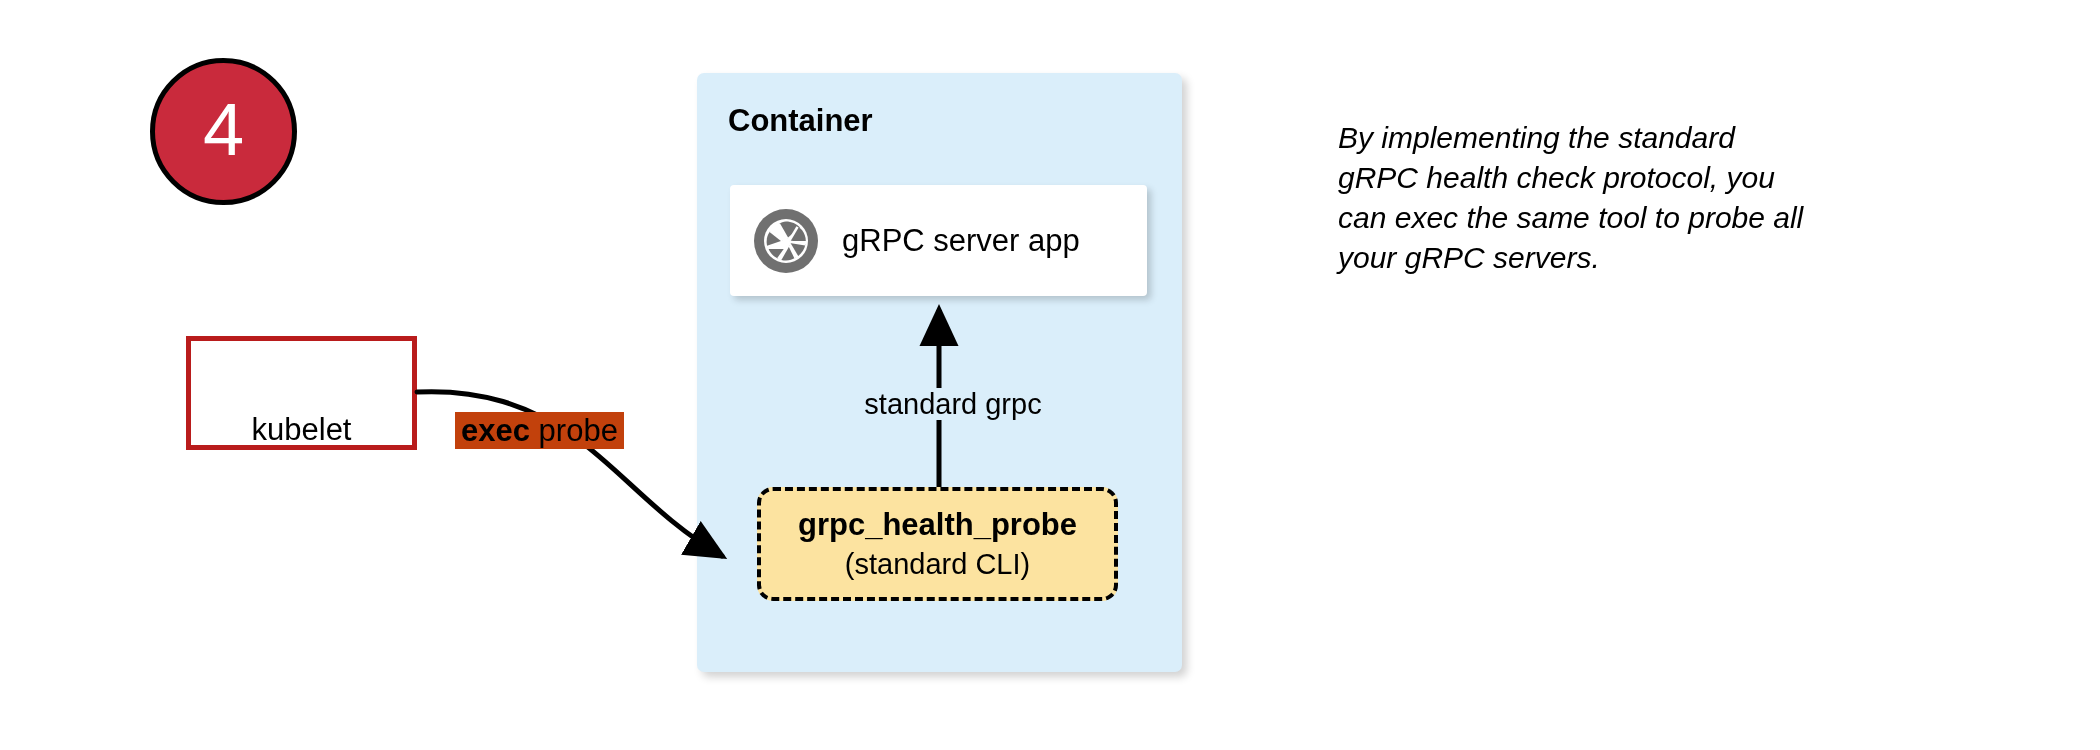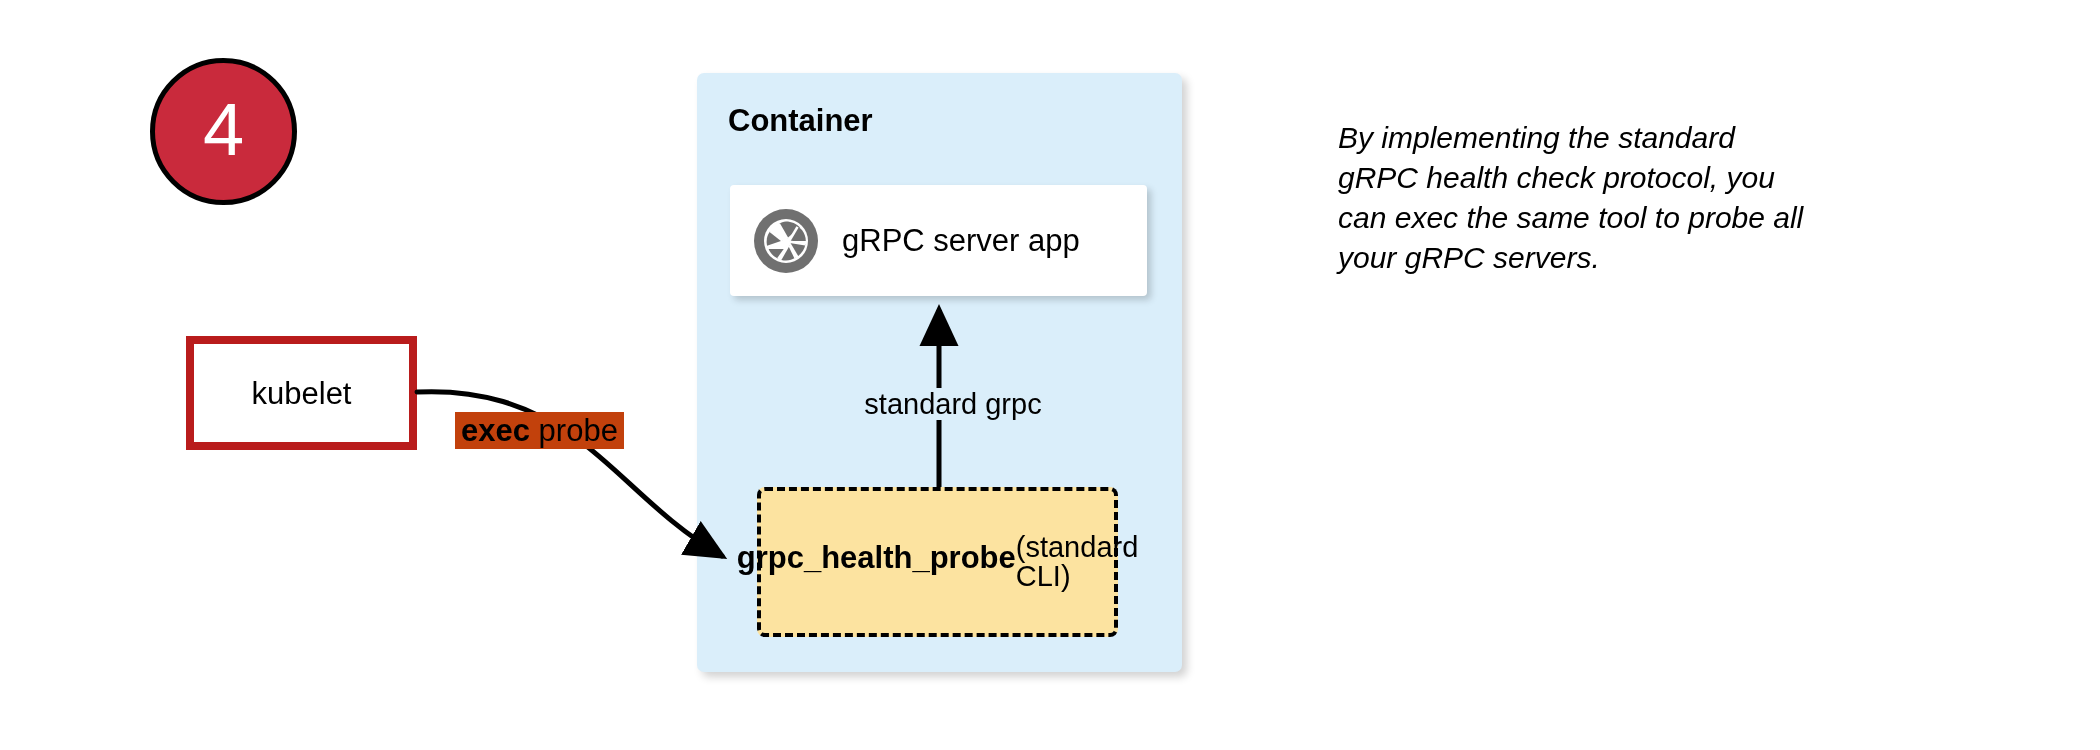--- a/index.html
+++ b/index.html
@@ -51,24 +51,24 @@
   }
 
   
   .kubelet-box {
     position: absolute;
     left: 186px;
     top: 336px;
     width: 231px;
     height: 114px;
     background: #ffffff;
-    border: 8px solid #b91c1c;
-    box-sizing: border-box;
-    display: flex;
-    align-items: center;
+    border: 5px solid #b91c1c;
+    box-sizing: border-box;
+    display: flex;
+    align-items: flex-end;
     justify-content: center;
   }
   .kubelet-box .label {
     font-size: 31px;
     line-height: 1;
   }
 
   
   .exec-probe-label {
     position: absolute;
@@ -138,27 +138,27 @@
     z-index: 5;
   }
   .protocol-label span { background: #DAEEFA; padding: 0 5px; margin-top: 36px; }
 
   
   .probe-pill {
     position: absolute;
     left: 757px;
     top: 487px;
     width: 361px;
-    height: 150px;
+    height: 114px;
     background: #FCE3A0;
     border: 4px dashed #000000;
-    border-radius: 8px;
-    box-sizing: border-box;
-    display: flex;
-    flex-direction: row;
+    border-radius: 16px;
+    box-sizing: border-box;
+    display: flex;
+    flex-direction: column;
     align-items: center;
     justify-content: center;
   }
   .probe-pill .pill-title {
     font-size: 31px;
     font-weight: bold;
     line-height: 1;
     margin-bottom: 10px;
   }
   .probe-pill .pill-sub {

